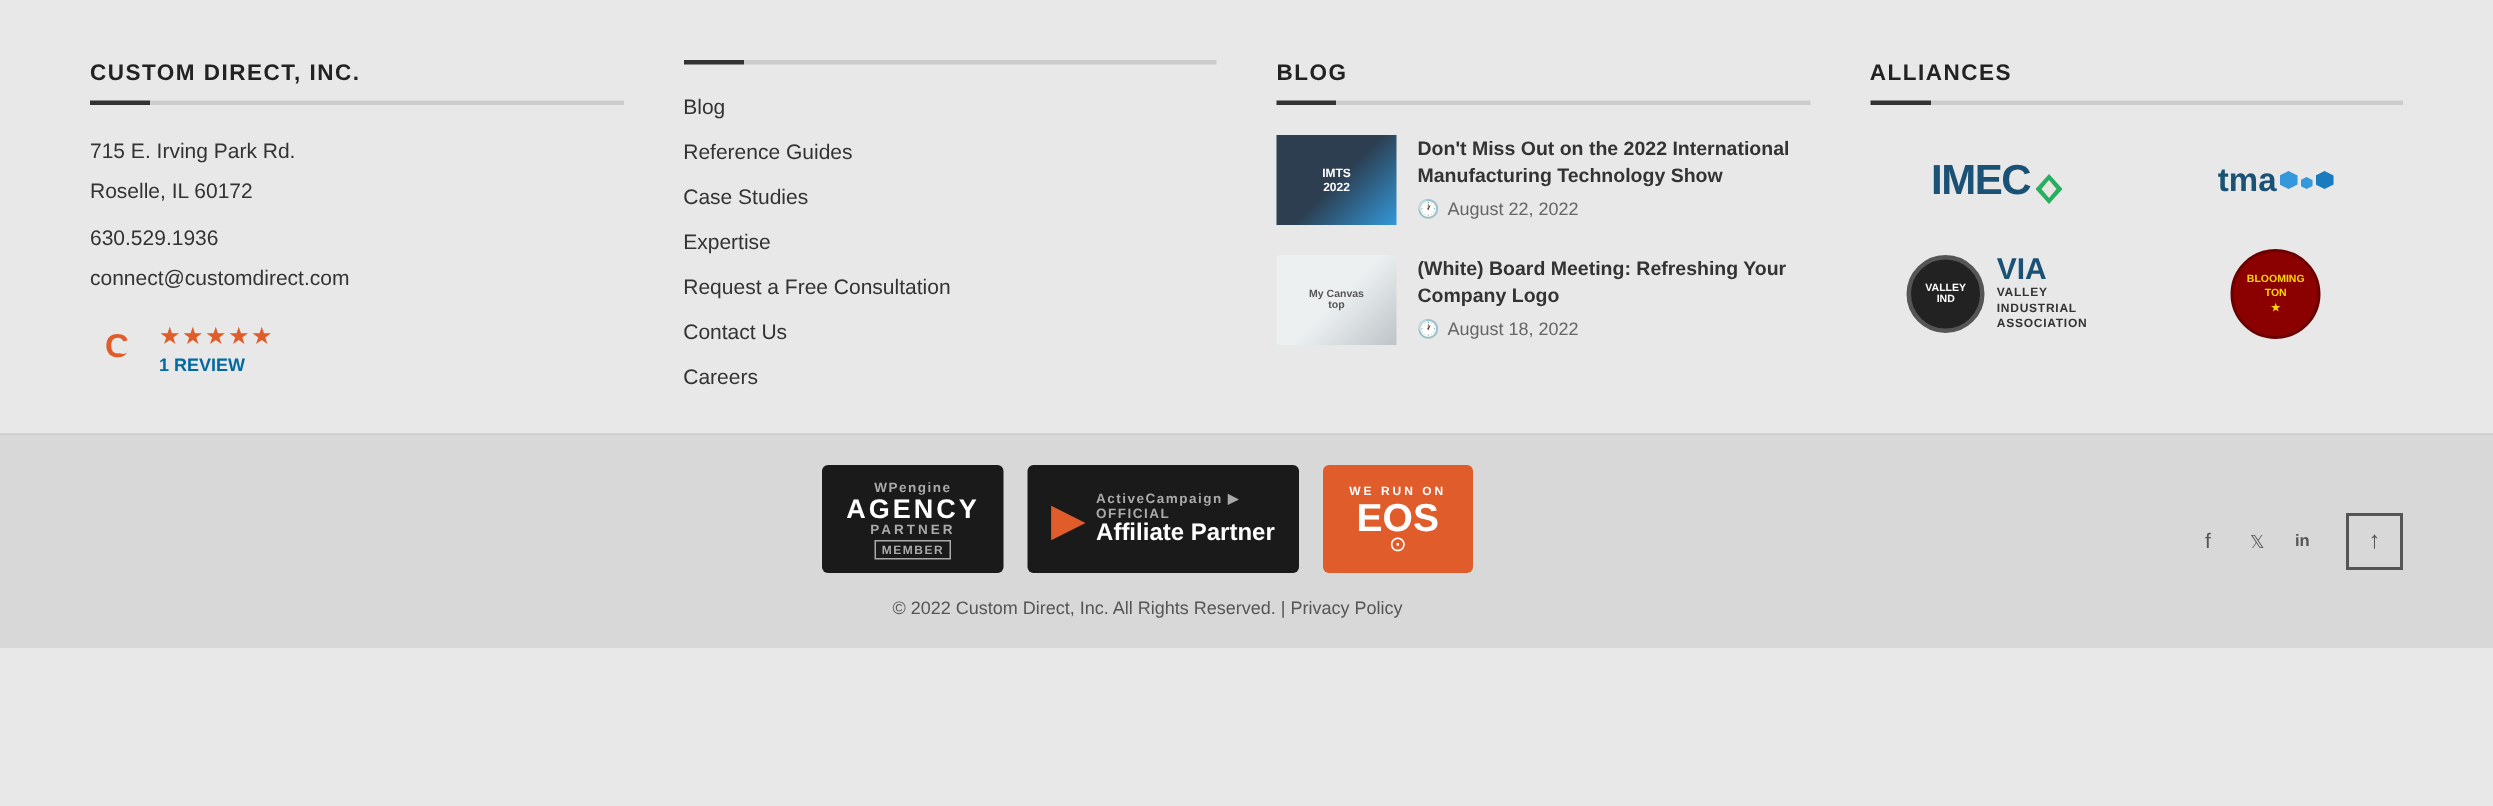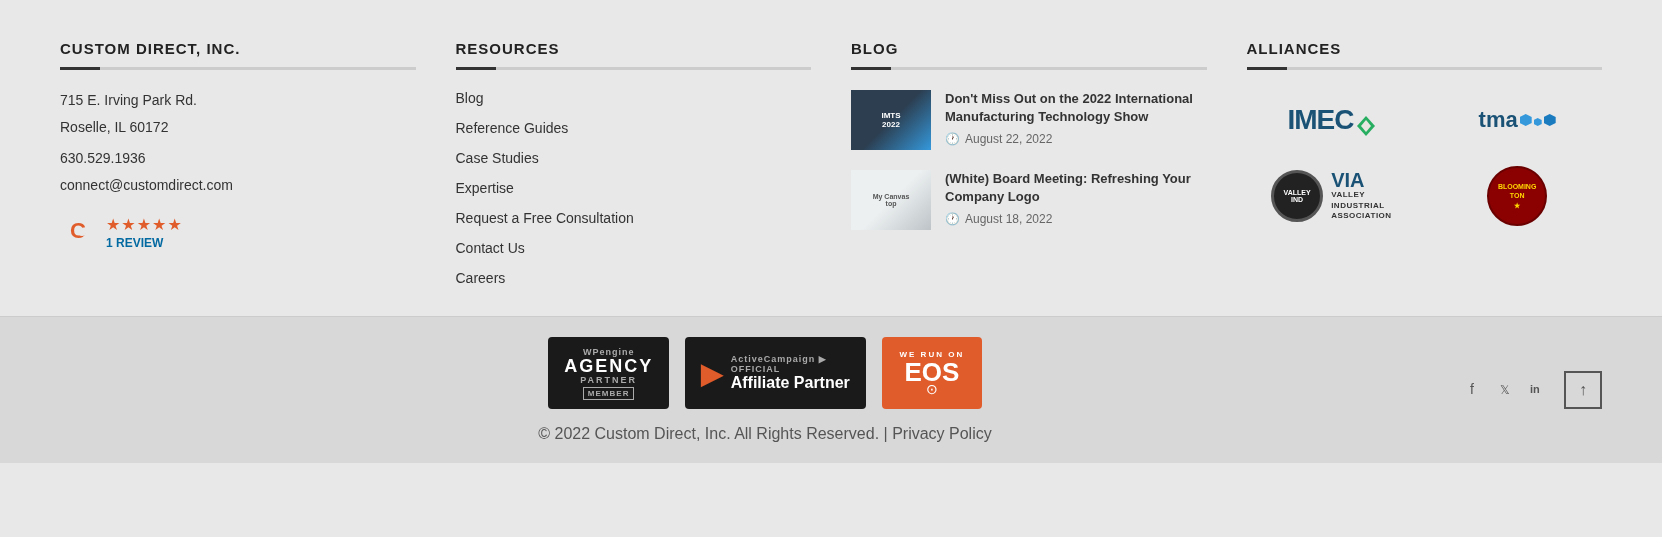--- a/index.html
+++ b/index.html
@@ -363,21 +363,21 @@
       color: white;
       line-height: 1;
     }
 
     .eos-icon {
       font-size: 14px;
       margin-top: -4px;
     }
 
     .footer-copyright {
-      font-size: 16px;
+      font-size: 12px;
       color: #555;
       text-align: center;
       margin-top: 8px;
     }
 
     .copyright-link {
       color: #555;
       text-decoration: none;
     }
 
@@ -471,21 +471,20 @@
         </svg>
       </div>
       <div class="review-stars">
         <div class="stars-row">★★★★★</div>
         <div class="review-count">1 REVIEW</div>
       </div>
     </div>
   </div>
 
   <div class="footer-col">
-    <div class="footer-col-heading">RESOURCES</div>
     <div class="footer-col-divider"></div>
     <ul class="nav-links">
       <li>
         <a href="#">Blog</a>
       </li>
       <li>
         <a href="#">Reference Guides</a>
       </li>
       <li>
         <a href="#">Case Studies</a>

